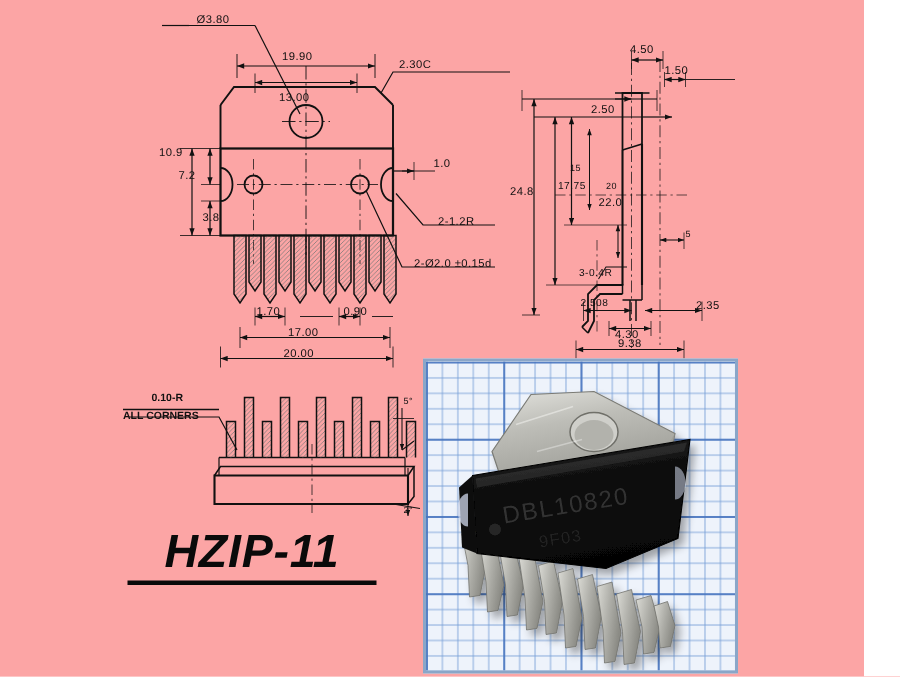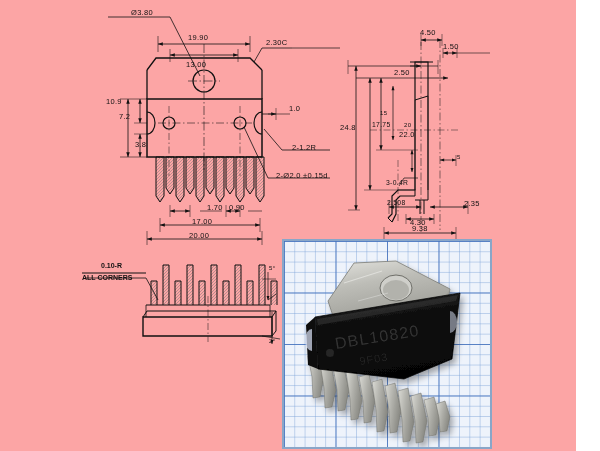--- a/index.html
+++ b/index.html
@@ -281,21 +281,21 @@
   <div class="dim" style="left:131px;top:8px;">Ø3.80</div>
   <div class="dim" style="left:188px;top:33px;">19.90</div>
   <div class="dim" style="left:186px;top:60px;">13.00</div>
   <div class="dim" style="left:266px;top:38px;">2.30C</div>
   <div class="dim" style="left:106px;top:97px;">10.9</div>
   <div class="dim" style="left:119px;top:112px;">7.2</div>
   <div class="dim" style="left:135px;top:140px;">3.8</div>
   <div class="dim" style="left:265px;top:104px;margin-left:24px;">1.0</div>
   <div class="dim" style="left:292px;top:143px;">2-1.2R</div>
   <div class="dim" style="left:276px;top:171px;text-align:center;">2-Ø2.0 ±0.15d</div>
-  <div class="dim" style="left:171px;top:203px;padding-left:36px;">1.70</div>
+  <div class="dim" style="left:171px;top:203px;">1.70</div>
   <div class="dim" style="left:229px;top:203px;">0.90</div>
   <div class="dim" style="left:192px;top:217px;">17.00</div>
   <div class="dim" style="left:189px;top:231px;">20.00</div>
 
   <div class="dim" style="left:420px;top:28px;">4.50</div>
   <div class="dim" style="left:443px;top:42px;">1.50</div>
   <div class="dim" style="left:394px;top:68px;">2.50</div>
   <div class="dim" style="left:340px;top:123px;">24.8</div>
   <div class="dim" style="left:371px;top:130px;margin-left:28px;">22.0</div>
   <div class="dim sm" style="left:372px;top:121px;">17.75</div>
@@ -306,20 +306,24 @@
   <div class="dim sm" style="left:387px;top:199px;">2.508</div>
   <div class="dim" style="left:443px;top:199px;padding-left:21px;">2.35</div>
   <div class="dim" style="left:410px;top:218px;">4.30</div>
   <div class="dim" style="left:412px;top:224px;">9.38</div>
 
   <div class="note" style="left:101px;top:262px;">0.10-R</div>
   <div class="note" style="left:82px;top:274px;">ALL CORNERS</div>
   <div class="dim xs" style="left:269px;top:265px;">5°</div>
   <div class="dim xs" style="left:269px;top:338px;">2°</div>
 
+  <div class="title-block">
+    <div class="title-text">HZIP-11</div>
+    <div class="title-rule"></div>
+  </div>
 
   <div class="photo">
     <div class="grid-minor"></div>
     <div class="grid-major"></div>
 
     <svg class="chip" viewBox="0 0 206 206" xmlns="http://www.w3.org/2000/svg">
       <defs>
         <linearGradient id="tabg" x1="0" y1="0" x2="0.3" y2="1">
           <stop offset="0" stop-color="#e2e2dd"></stop>
           <stop offset=".35" stop-color="#bdbdb7"></stop>

